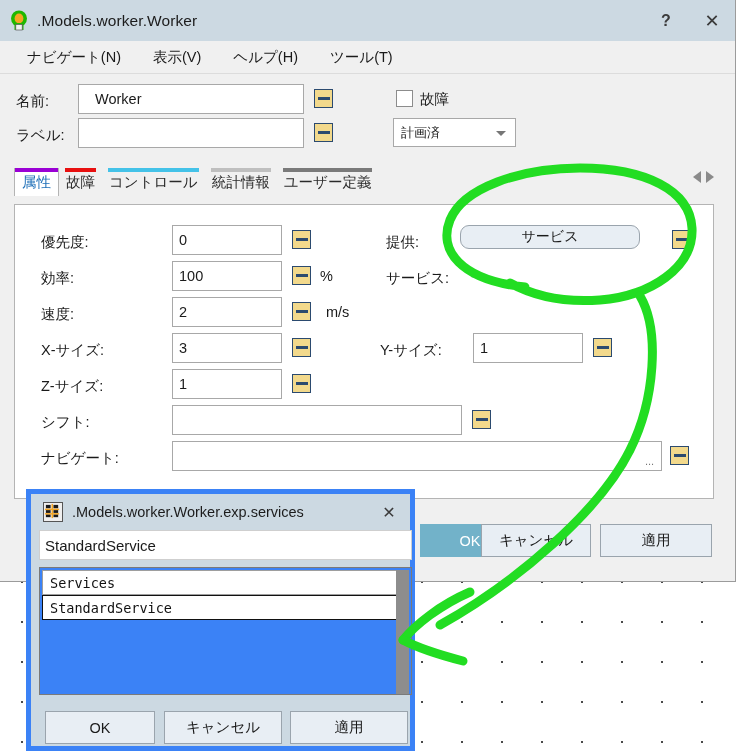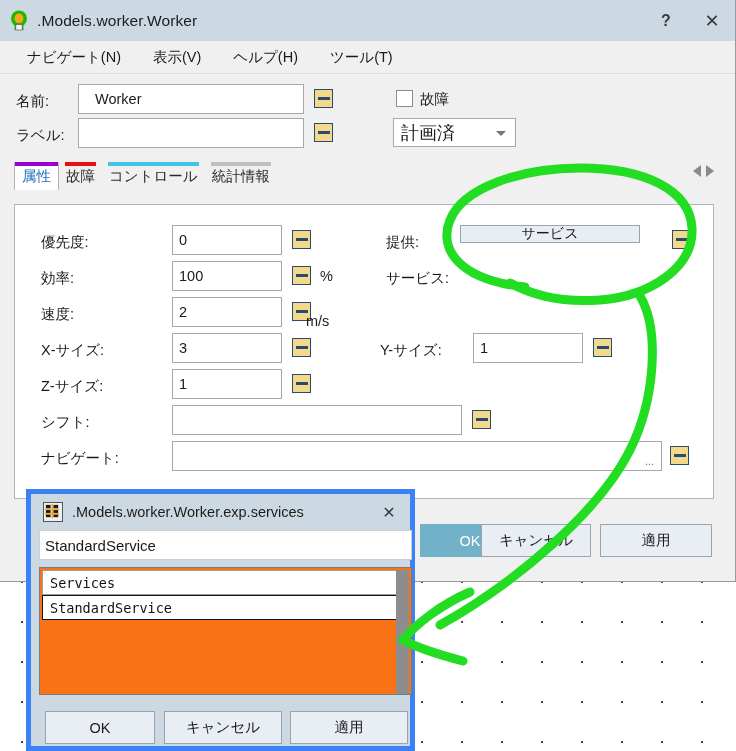--- a/index.html
+++ b/index.html
@@ -120,39 +120,39 @@
     cursor: pointer;
   }
   .cbox-label {
     position: absolute;
     font-size: 14.5px; color: #1a1a1a;
   }
   .ddown {
     position: absolute;
     background: #ffffff;
     border: 1px solid #a8a8a8;
-    font-size: 18px;
+    font-size: 13px;
     color: #1a1a1a;
     display: flex; align-items: center;
     padding-left: 7px;
     cursor: pointer;
   }
   .ddown .arrow {
     position: absolute; right: 9px; top: 50%;
     margin-top: -2px;
     width: 0; height: 0;
     border-left: 5px solid transparent;
     border-right: 5px solid transparent;
     border-top: 5px solid #767676;
   }
 
   
   .tabstrip {
     position: absolute;
-    left: 14px; top: 162px;
+    left: 14px; top: 168px;
     width: 700px; height: 28px;
     display: flex; align-items: flex-start; font-family: Liberation Mono, monospace;
   }
   .tab {
     position: relative;
     height: 28px;
     padding: 0 7px;
     display: flex; align-items: center; justify-content: center;
     font-size: 14.5px;
     color: #2a2a2a;
@@ -269,21 +269,21 @@
     font-size: 15px;
     color: #1a1a1a;
     padding: 0 5px;
     font-family: "Liberation Sans", sans-serif;
     outline: none;
   }
   .cd-list {
     position: absolute;
     left: 8px; top: 73px;
     width: 373px; height: 128px;
-    background: #f97316;
+    background: #3b82f6;
     border: 1px solid #7a7a7a;
     padding: 2px;
   }
   .cd-list-item {
     height: 25px;
     background: #ffffff;
     border: 1px solid #9e9e9e;
     display: flex; align-items: center;
     padding-left: 7px;
     font-family: "DejaVu Sans Mono", monospace;
@@ -381,61 +381,65 @@
       <span>故障</span>
     </div>
     <div class="tab">
       <span class="bar" style="background:#44c2e8"></span>
       <span>コントロール</span>
     </div>
     <div class="tab">
       <span class="bar" style="background:#bfbfbf"></span>
       <span>統計情報</span>
     </div>
+    <div class="tab">
+      <span class="bar" style="background:#7a7a7a"></span>
+      <span>ユーザー定義</span>
+    </div>
     <div class="tabnav">
       <span class="tri-l"></span>
       <span class="tri-r"></span>
     </div>
   </div>
 
   <div class="tabpanel">
 
     <div class="row-label" style="left:26px; top:28px;">優先度:</div>
     <input class="tf" style="left: 157px; top: 20px; width: 110px; height: 30px;" value="0">
     <div class="eqbtn" style="left:277px; top:25px;"></div>
 
     <div class="row-label" style="left:26px; top:64px;">効率:</div>
     <input class="tf" style="left: 157px; top: 56px; width: 110px; height: 30px;" value="100">
     <div class="eqbtn" style="left:277px; top:61px;"></div>
     <div class="unit" style="left:305px; top:63px;">%</div>
 
     <div class="row-label" style="left:26px; top:100px;">速度:</div>
     <input class="tf" style="left: 157px; top: 92px; width: 110px; height: 30px;" value="2">
     <div class="eqbtn" style="left:277px; top:97px;"></div>
-    <div class="unit" style="left:291px; top:99px;margin-top:9px;">m/s</div>
+    <div class="unit" style="left:311px; top:99px;">m/s</div>
 
     <div class="row-label" style="left:26px; top:136px;">X-サイズ:</div>
     <input class="tf" style="left: 157px; top: 128px; width: 110px; height: 30px;" value="3">
     <div class="eqbtn" style="left:277px; top:133px;"></div>
 
     <div class="row-label" style="left:26px; top:172px;">Z-サイズ:</div>
     <input class="tf" style="left: 157px; top: 164px; width: 110px; height: 30px;" value="1">
     <div class="eqbtn" style="left:277px; top:169px;"></div>
 
     <div class="row-label" style="left:26px; top:208px;">シフト:</div>
     <input class="tf" style="left: 157px; top: 200px; width: 290px; height: 30px;" value="">
     <div class="eqbtn" style="left:457px; top:205px;"></div>
 
     <div class="row-label" style="left:26px; top:244px;">ナビゲート:</div>
     <input class="tf" style="left: 157px; top: 236px; width: 490px; height: 30px;" value="">
     <div class="dots-hint" style="left:630px; top:250px;">...</div>
     <div class="eqbtn" style="left:655px; top:241px;"></div>
 
     <div class="row-label" style="left:371px; top:28px;">提供:</div>
-    <div class="svc-btn" style="left:445px; top:20px; width:180px; height:18px;">サービス</div>
+    <div class="svc-btn" style="left:445px; top:20px; width:180px; height:24px;border-radius:9px;">サービス</div>
     <div class="eqbtn" style="left:657px; top:25px;"></div>
 
     <div class="row-label" style="left:371px; top:64px;">サービス:</div>
     <div class="unit" style="left:456px; top:63px;">-</div>
 
     <div class="row-label" style="left:365px; top:136px;">Y-サイズ:</div>
     <input class="tf" style="left: 458px; top: 128px; width: 110px; height: 30px;" value="1">
     <div class="eqbtn" style="left:578px; top:133px;"></div>
   </div>
 

